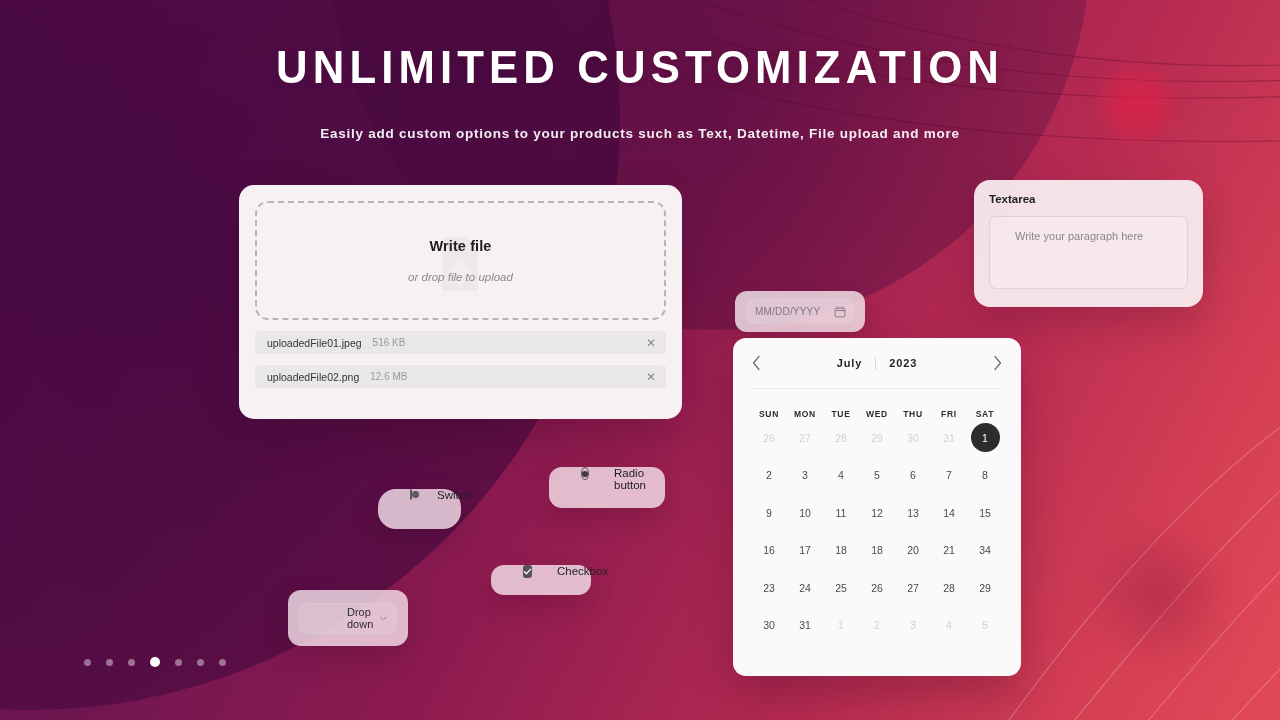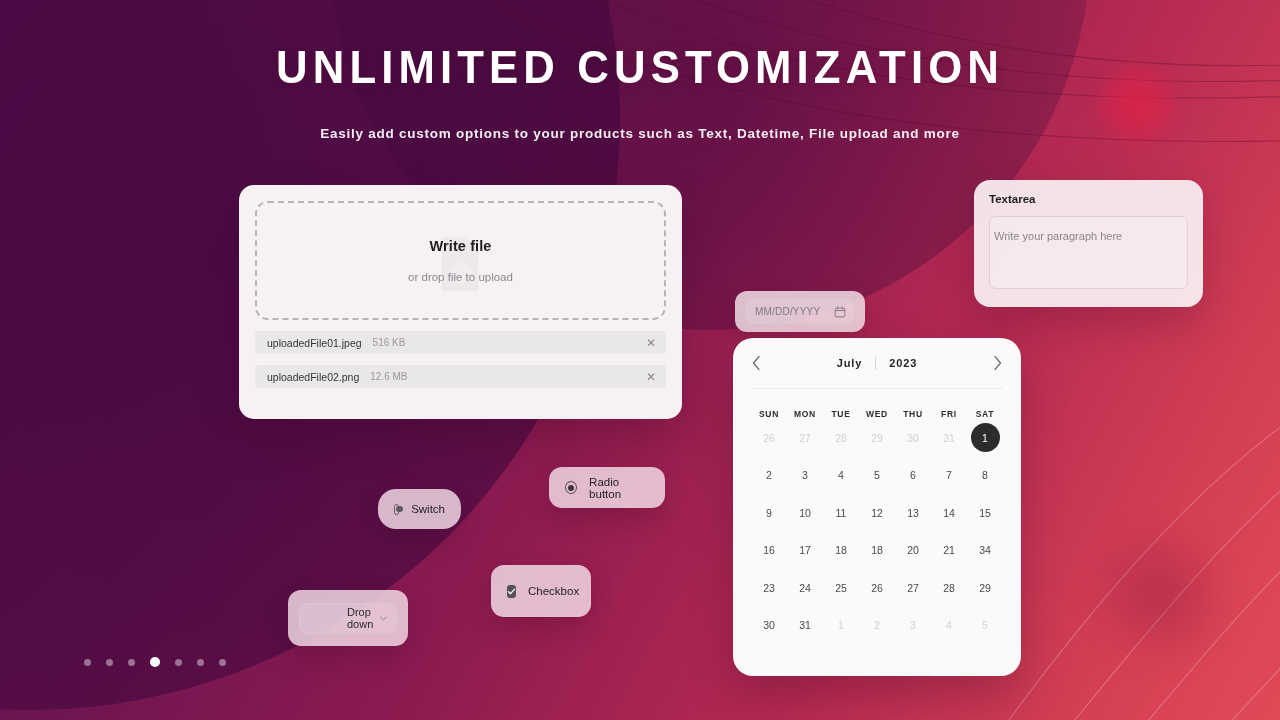--- a/index.html
+++ b/index.html
@@ -96,21 +96,21 @@
     opacity: 0.5;
   }
   .dz-title {
     position: relative; z-index: 2;
     color: #1e1e20; font-size: 14.5px; font-weight: bold;
     letter-spacing: 0.1px;
   }
   .dz-sub {
     position: relative; z-index: 2;
     margin-top: 17px;
-    color: #8d8890; font-size: 11.5px;
+    color: #8d8890; font-size: 11.5px; font-style: italic;
   }
   .file-row {
     margin-top: 11px;
     height: 23px;
     background: #e9e7e8;
     border-radius: 4px;
     display: flex; align-items: center;
     padding: 0 10px 0 12px;
   }
   .file-row:first-of-type { margin-top: 13px; }
@@ -127,21 +127,21 @@
     width: 229px; height: 127px;
     padding: 13px 15px;
   }
   .ta-label { color: #1d1d1f; font-size: 11.5px; font-weight: bold; }
   .ta-box {
     margin-top: 11px;
     height: 73px;
     border: 1px solid #ddd2d6;
     border-radius: 7px;
     background: rgba(255,255,255,0.22);
-    padding: 9px 4px;
+    padding: 9px 25px;
   }
   .ta-placeholder { color: #8b868d; font-size: 11px; }
 
   
   .date-card {
     position: absolute; left: 735px; top: 291px;
     width: 130px; height: 41px;
     background: rgba(249,238,242,0.78);
     border-radius: 12px;
     box-shadow: 0 10px 26px rgba(50,0,32,0.18);
@@ -156,21 +156,21 @@
     background: rgba(255,255,255,0.12);
   }
   .date-ph { color: #7e7880; font-size: 10px; letter-spacing: 0.2px; }
   .date-ic { margin-left: auto; }
 
   
   .calendar {
     position: absolute; left: 733px; top: 338px;
     width: 288px; height: 338px;
     background: #fbf9fa;
-    border-radius: 20px;
+    border-radius: 13px;
     box-shadow: 0 20px 44px rgba(50,0,32,0.26);
     padding: 0 18px;
   }
   .cal-head {
     height: 51px; display: flex; align-items: center;
     border-bottom: 1px solid #ececec;
   }
   .cal-arrow { color: #6b6b6f; cursor: pointer; display:flex; }
   .cal-mid {
     flex: 1; display: flex; align-items: center; justify-content: center; gap: 13px;
@@ -196,27 +196,27 @@
     display: flex; align-items: center; justify-content: center;
     font-size: 10.5px;
   }
 
   
   .pill {
     position: absolute;
     background: rgba(246,228,236,0.80);
     border-radius: 13px;
     box-shadow: 0 11px 26px rgba(50,0,32,0.20);
-    display: flex; align-items: center;
-    padding: 0 16px; gap: 12px;
+    display: flex; align-items: flex-start;
+    padding: 0 32px; gap: 25px;
   }
   .pill-label { color: #232326; font-size: 11.5px; }
   .switch-pill { left: 378px; top: 489px; width: 83px; height: 40px; border-radius: 18px; }
   .radio-pill  { left: 549px; top: 467px; width: 116px; height: 41px; }
-  .check-pill  { left: 491px; top: 565px; width: 100px; height: 52px; }
+  .check-pill  { left: 491px; top: 565px; width: 100px; height: 30px; }
   .dropdown-card {
     position: absolute; left: 288px; top: 590px;
     width: 120px; height: 56px;
     background: rgba(246,226,235,0.80);
     border-radius: 13px;
     box-shadow: 0 12px 28px rgba(50,0,32,0.20);
     display: flex; align-items: center; justify-content: center;
   }
   .dropdown-inner {
     width: 98px; height: 31px;

